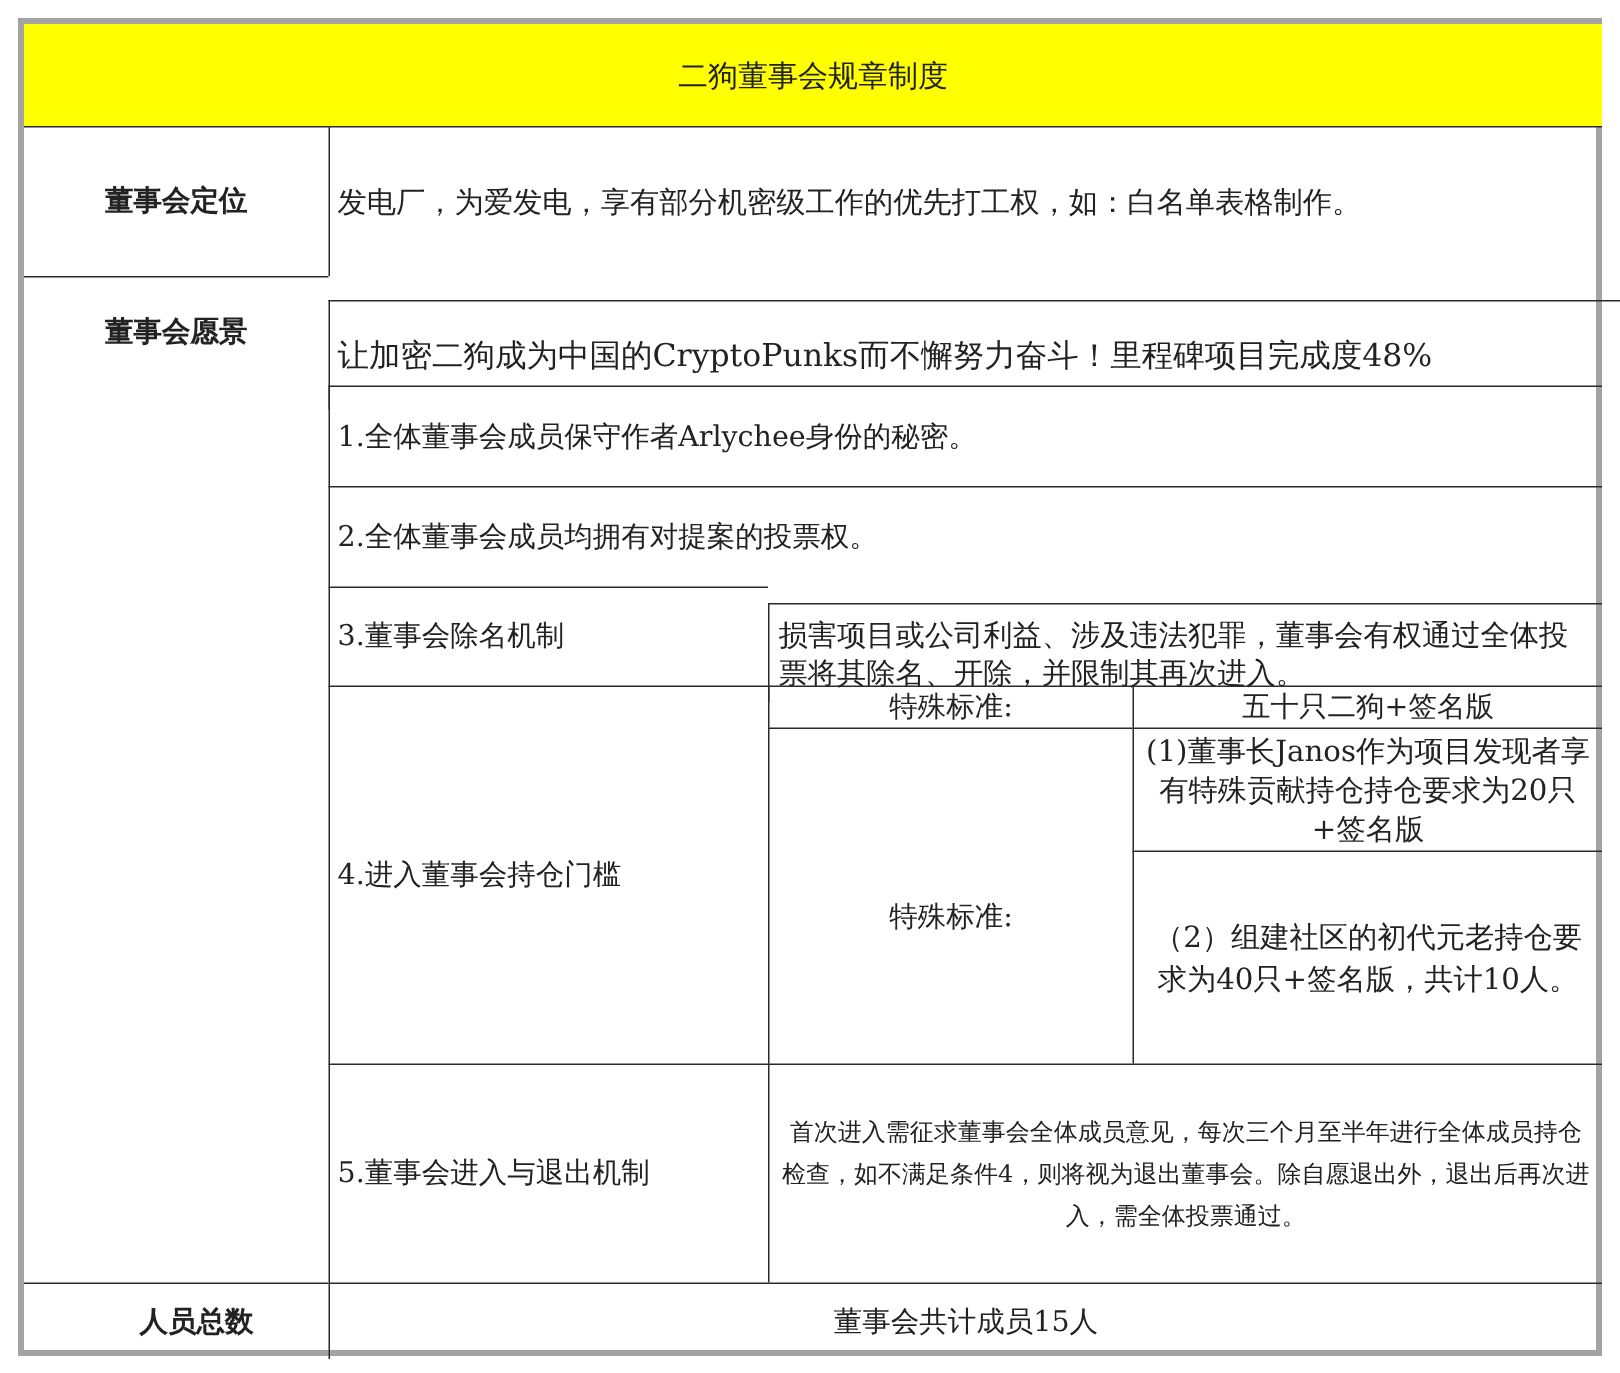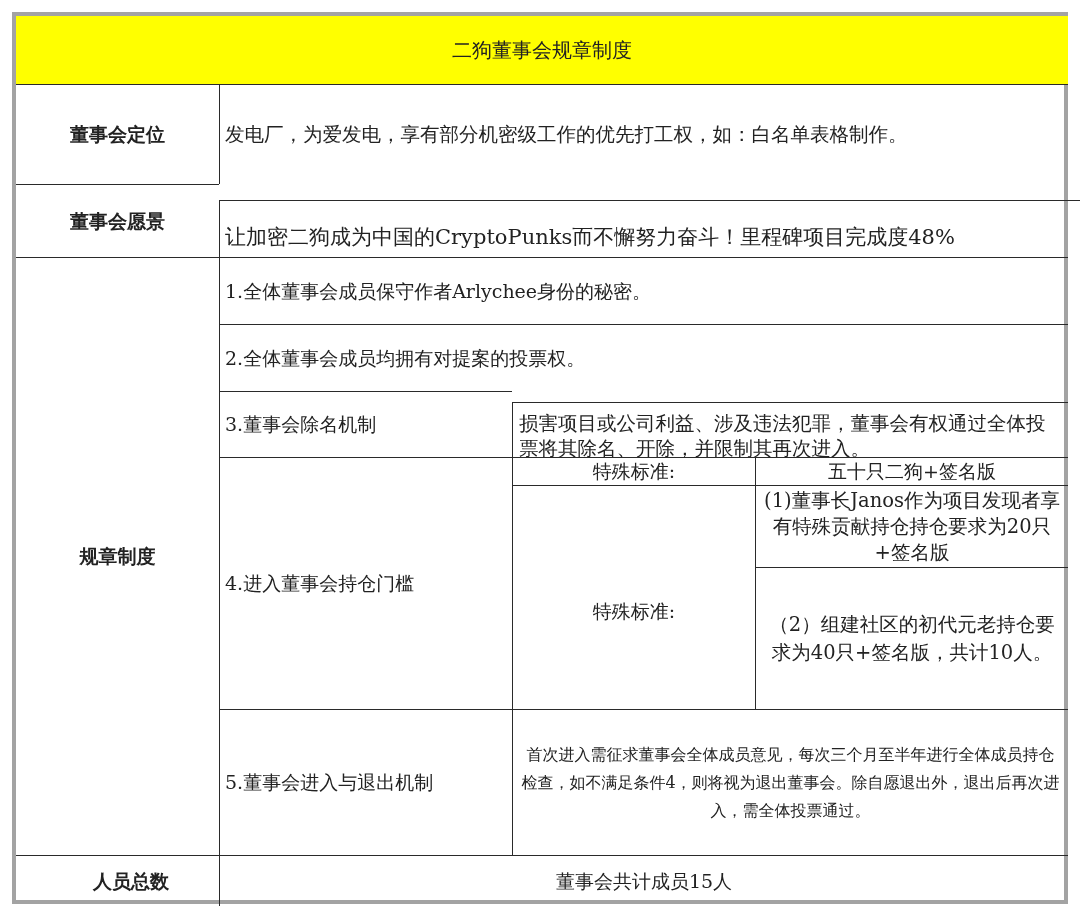--- a/index.html
+++ b/index.html
@@ -23,21 +23,20 @@
 <div class="tbl">
 
   <div class="cell center title head" style="left:0;top:0;width:1052px;height:68px;font-weight:normal;font-family:'DejaVu Sans','Liberation Sans',sans-serif;font-size:20px;">二狗董事会规章制度</div>
 
   <div class="cell center head b-t" style="left:0;top:68px;width:203px;height:100px;">董事会定位</div>
   <div class="cell left b-t b-l" style="left:203px;top:68px;width:849px;height:100px;font-size:19.5px;">发电厂，为爱发电，享有部分机密级工作的优先打工权，如：白名单表格制作。</div>
 
   <div class="cell center head b-t" style="left:0;top:168px;width:203px;height:73px;">董事会愿景</div>
   <div class="cell left b-t b-l" style="left:203px;top:184px;width:1021px;height:73px;font-size:21px;">让加密二狗成为中国的CryptoPunks而不懈努力奋斗！里程碑项目完成度48%</div>
 
-  <div class="cell center head b-t" style="left:0;top:241px;width:203px;height:598px;">规章制度</div>
 
   <div class="cell left b-t b-l" style="left:203px;top:241px;width:849px;height:67px;">1.全体董事会成员保守作者Arlychee身份的秘密。</div>
 
   <div class="cell left b-t b-l" style="left:203px;top:308px;width:849px;height:67px;">2.全体董事会成员均拥有对提案的投票权。</div>
 
   <div class="cell left b-t b-l" style="left:203px;top:375px;width:293px;height:66px;">3.董事会除名机制</div>
   <div class="cell left b-t b-l wrap" style="left:496px;top:375px;width:556px;height:66px;font-size:19.5px;line-height:25px;margin-top:11px;">损害项目或公司利益、涉及违法犯罪，董事会有权通过全体投票将其除名、开除，并限制其再次进入。</div>
 
   <div class="cell left b-t b-l" style="left:203px;top:441px;width:293px;height:252px;">4.进入董事会持仓门槛</div>
   <div class="cell center b-t b-l" style="left:496px;top:441px;width:243px;height:28px;">特殊标准:</div>

